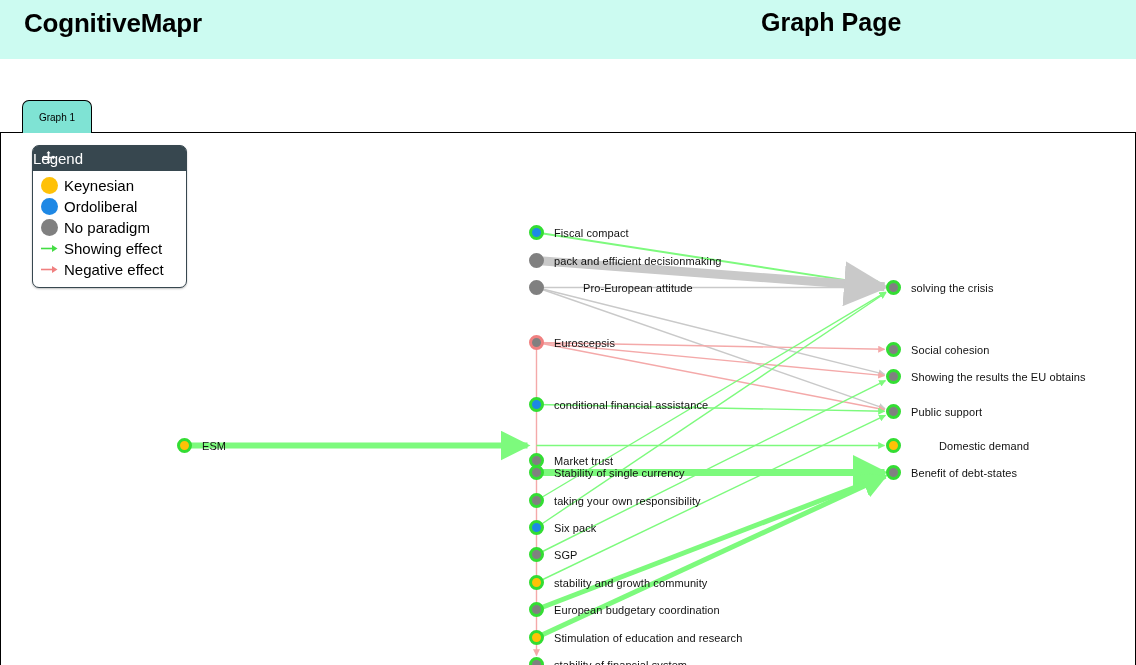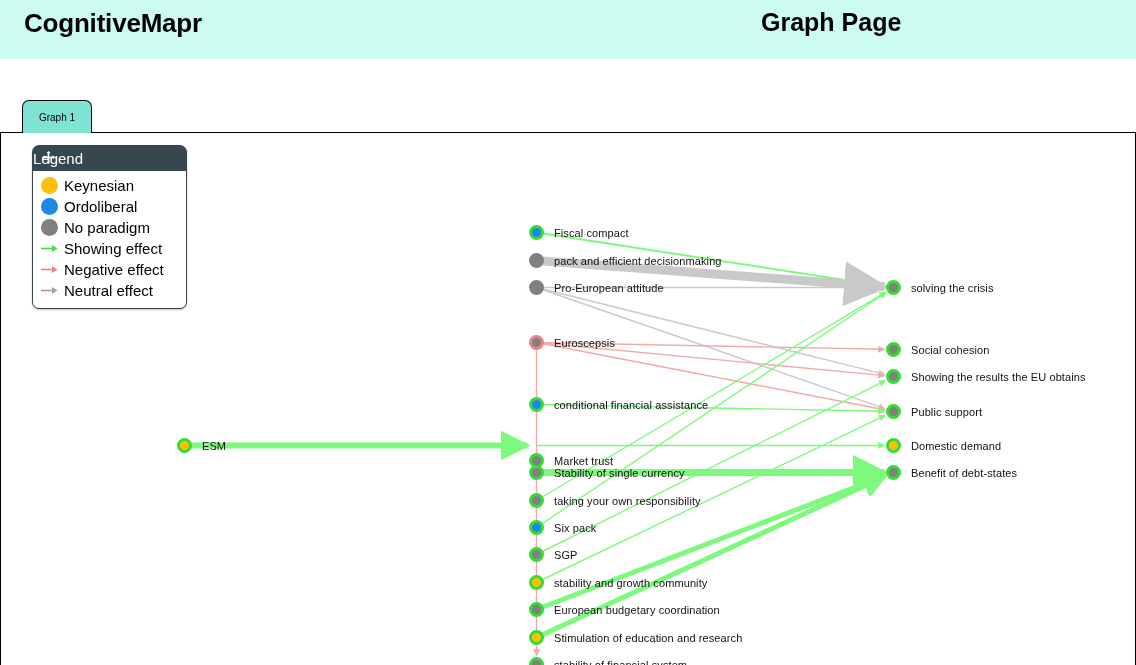--- a/index.html
+++ b/index.html
@@ -176,21 +176,21 @@
         <span class="node-label">ESM</span>
       </div>
       <div class="node" style="left: 528px; top: 92px;">
         <span class="node-dot" style="background: rgb(30, 136, 229); border: 3px solid rgb(51, 221, 51);"></span>
         <span class="node-label">Fiscal compact</span>
       </div>
       <div class="node" style="left: 528px; top: 120px;">
         <span class="node-dot" style="background: rgb(128, 128, 128); border: 3px solid rgb(128, 128, 128);"></span>
         <span class="node-label">pack and efficient decisionmaking</span>
       </div>
-      <div class="node" style="left: 528px; top: 147px;">
+      <div class="node" style="left: 528px; top: 147px; gap: 29px;">
         <span class="node-dot" style="background: rgb(128, 128, 128); border: 3px solid rgb(128, 128, 128);"></span>
         <span class="node-label">Pro-European attitude</span>
       </div>
       <div class="node" style="left: 528px; top: 202px;">
         <span class="node-dot" style="background: rgb(128, 128, 128); border: 3px solid rgb(240, 128, 128);"></span>
         <span class="node-label">Euroscepsis</span>
       </div>
       <div class="node" style="left: 528px; top: 264px;">
         <span class="node-dot" style="background: rgb(30, 136, 229); border: 3px solid rgb(51, 221, 51);"></span>
         <span class="node-label">conditional financial assistance</span>
@@ -240,21 +240,21 @@
         <span class="node-label">Social cohesion</span>
       </div>
       <div class="node" style="left: 885px; top: 236px;">
         <span class="node-dot" style="background: rgb(128, 128, 128); border: 3px solid rgb(51, 221, 51);"></span>
         <span class="node-label">Showing the results the EU obtains</span>
       </div>
       <div class="node" style="left: 885px; top: 271px;">
         <span class="node-dot" style="background: rgb(128, 128, 128); border: 3px solid rgb(51, 221, 51);"></span>
         <span class="node-label">Public support</span>
       </div>
-      <div class="node" style="left: 885px; top: 305px;">
+      <div class="node" style="left: 885px; top: 305px; gap: 28px;">
         <span class="node-dot" style="background: rgb(255, 193, 7); border: 3px solid rgb(51, 221, 51);"></span>
         <span class="node-label">Domestic demand</span>
       </div>
       <div class="node" style="left: 885px; top: 332px;">
         <span class="node-dot" style="background: rgb(128, 128, 128); border: 3px solid rgb(51, 221, 51);"></span>
         <span class="node-label">Benefit of debt-states</span>
       </div>
     </div>
 </div>
 
@@ -289,23 +289,14 @@
     </div>
     <div class="legend-row">
       <span class="legend-arrow">
         <svg width="17" height="11" viewBox="0 0 17 11">
             <line x1="0" y1="5.5" x2="12" y2="5.5" stroke="#f08080" stroke-width="1.6"></line>
             <path d="M11 2 L16.5 5.5 L11 9 Z" fill="#f08080"></path>
           </svg>
       </span>
       <span>Negative effect</span>
     </div>
-    <div class="legend-row">
-      <span class="legend-arrow">
-        <svg width="17" height="11" viewBox="0 0 17 11">
-            <line x1="0" y1="5.5" x2="12" y2="5.5" stroke="#9e9e9e" stroke-width="1.6"></line>
-            <path d="M11 2 L16.5 5.5 L11 9 Z" fill="#9e9e9e"></path>
-          </svg>
-      </span>
-      <span>Neutral effect</span>
-    </div>
   </div>
 </div>
 
 </body></html>

